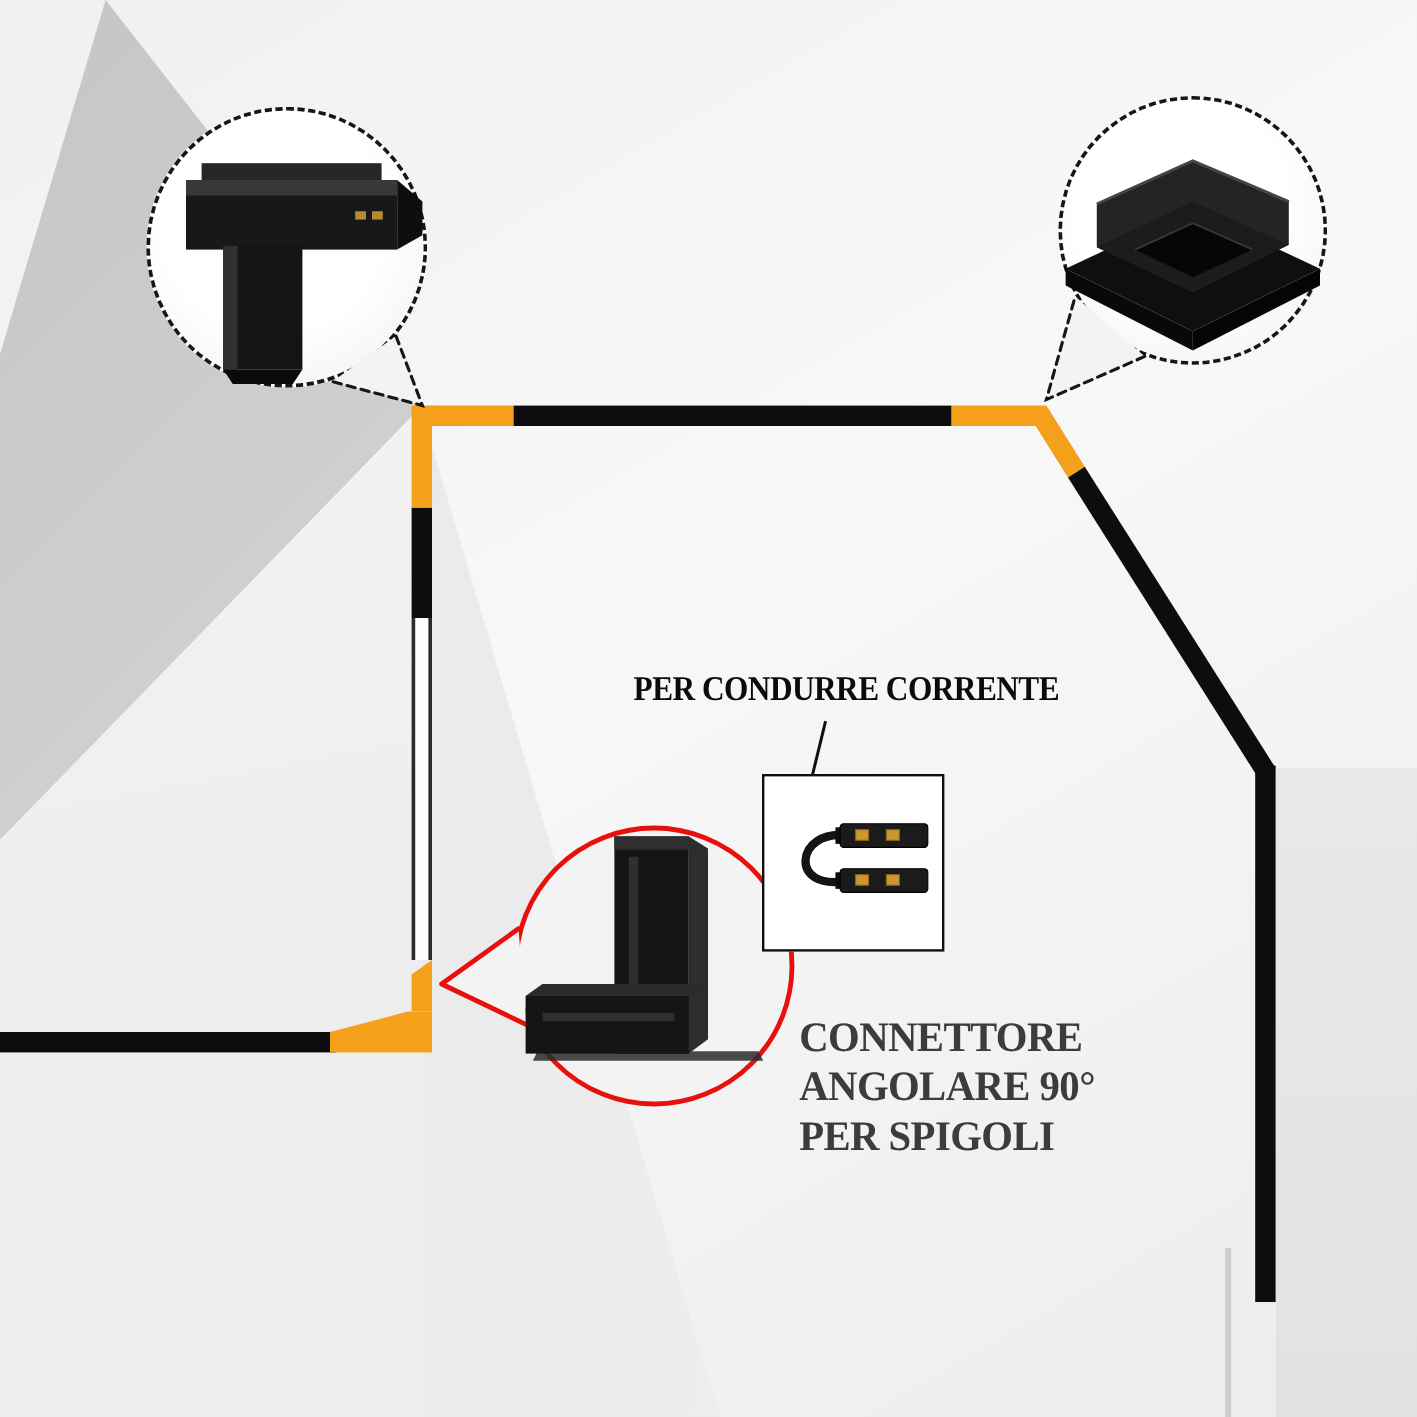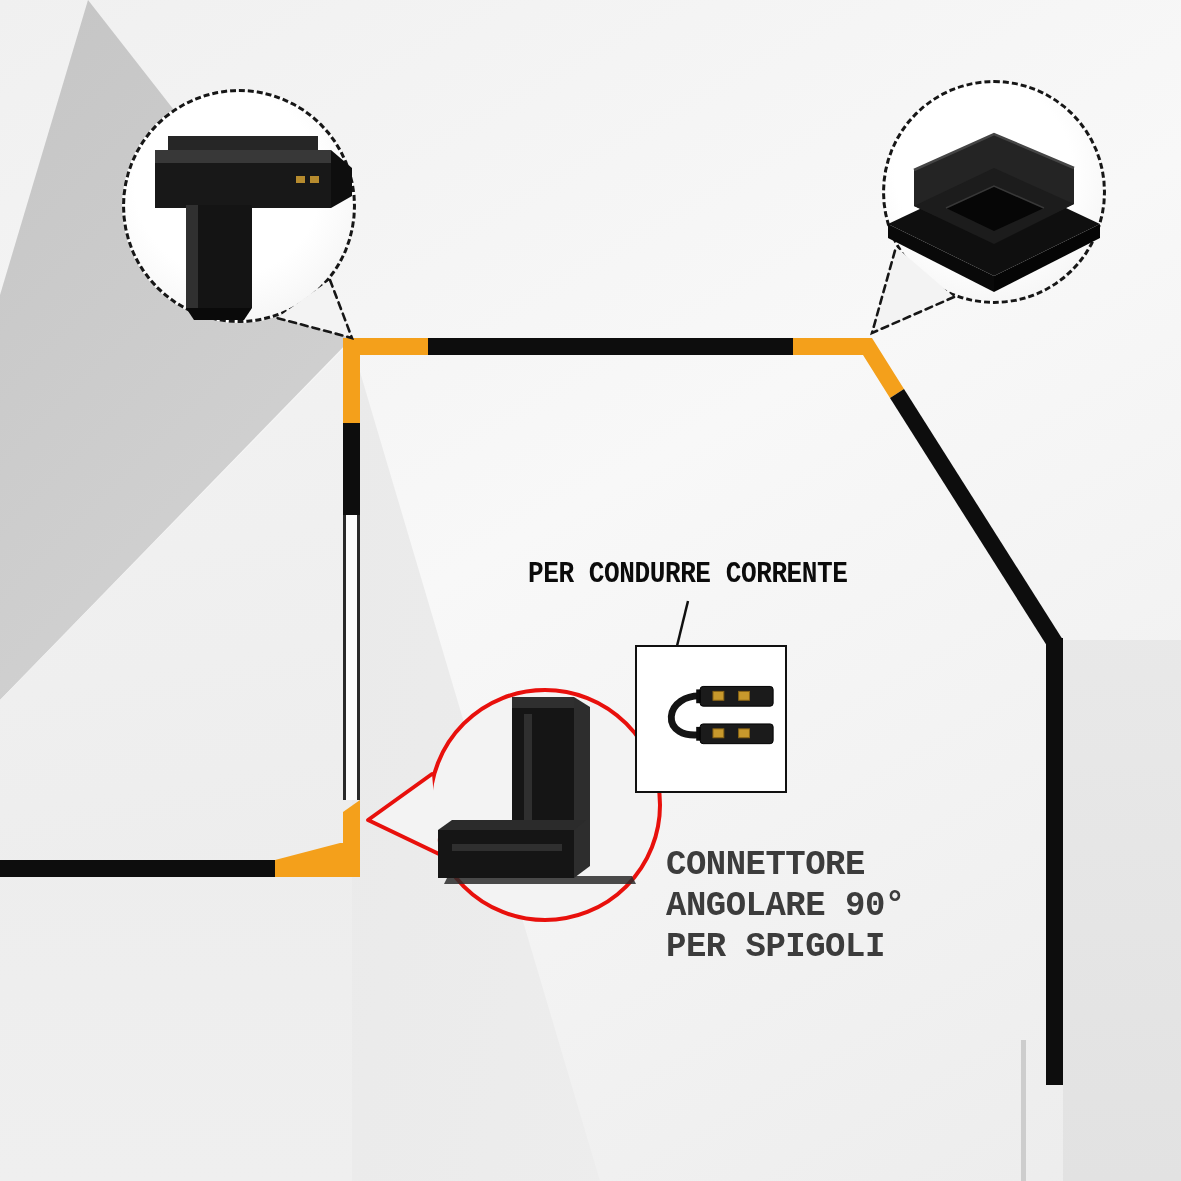--- a/index.html
+++ b/index.html
@@ -1,18 +1,18 @@
 <!DOCTYPE html>
 <html style="--track: #0d0d0d; --accent-orange: #f4a01b; --callout-red: #e8100c; --label-dark: #0b0b0b; --heading-gray: #3c3c3c;"><head>
 <meta charset="utf-8">
 <style>
   html,body{margin:0;padding:0;background:#ffffff;}
   .scene{
     position:relative;width:1181px;height:1181px;overflow:hidden;
-    font-family:Liberation Mono, monospace;
+    font-family:Liberation Serif, serif;
     background:linear-gradient(150deg,#f0f0f0 0%,#f8f8f8 45%,#ececec 100%);
   }
   .bg{position:absolute;inset:0;}
   .bg.band{
     clip-path:polygon(88px 0px,352px 338px,0px 700px,0px 295px);
     background:linear-gradient(135deg,#c5c5c5 0%,#d8d8d8 55%,#e4e4e4 100%);
     z-index:0;
   }
   .bg.leftwall{
     clip-path:polygon(352px 340px,352px 868px,0px 868px,0px 700px);

